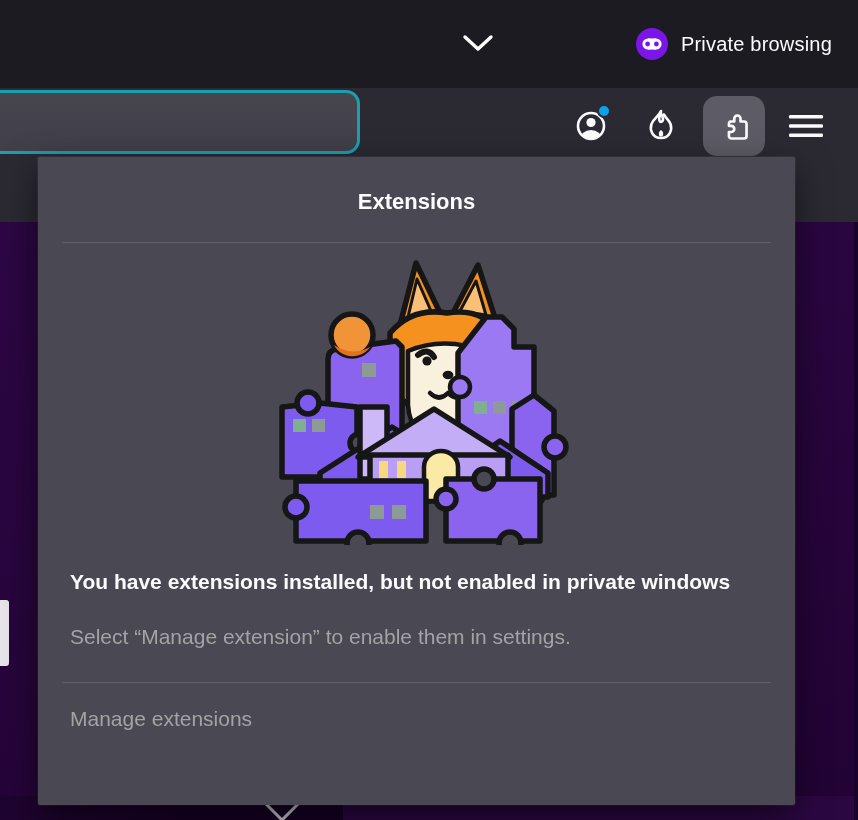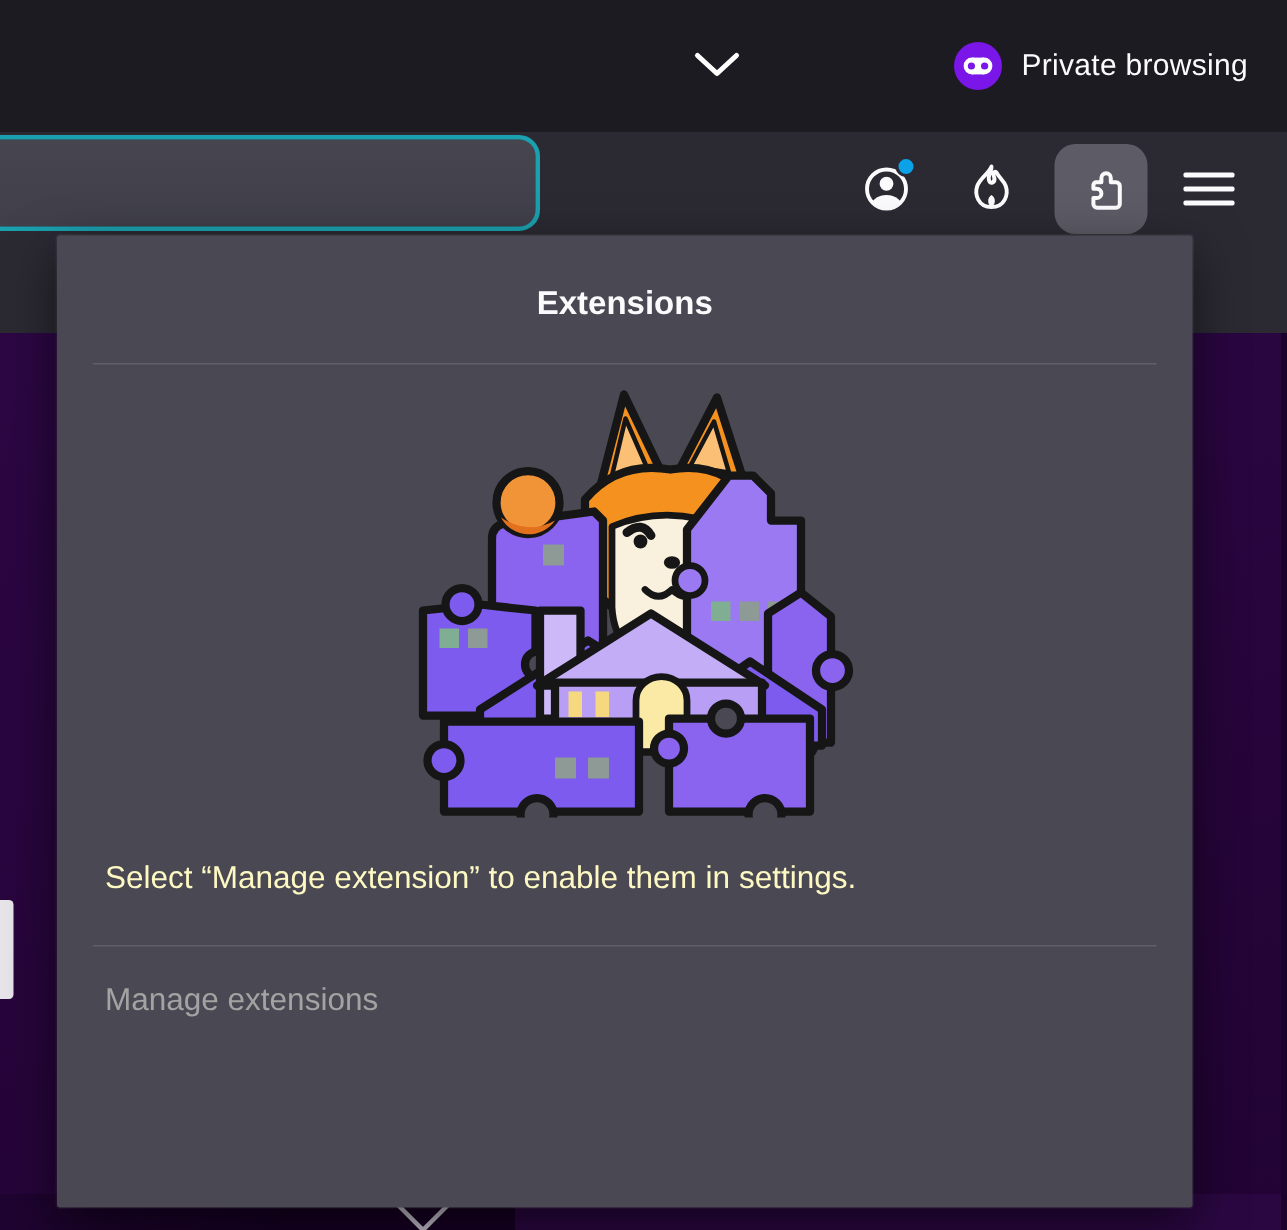--- a/index.html
+++ b/index.html
@@ -43,21 +43,21 @@
     position:absolute; left:10px; top:157px; width:757px; height:648px;
     background:#4a4953; border-radius:2px; z-index:5;
     box-shadow:0 12px 34px rgba(0,0,0,.55), 0 0 0 1px rgba(255,255,255,.06);
     display:flex; flex-direction:column;margin-left:28px;
   }
   .panel-title { margin-top:32px; text-align:center; font-size:22px; font-weight:700; color:#fbfbfe; }
   .divider { height:1px; margin:0 24px; background:#72717a; opacity:.55; }
   .div1 { margin-top:27px; }
   .illustration-wrap { margin:12px auto 0; width:310px; height:290px; }
   .msg-title { margin:22px 32px 0; font-size:21px; font-weight:700; line-height:1.4; color:#fbfbfe; max-width:670px; }
-  .msg-body { margin:26px 32px 0; font-size:21px; font-weight:400; line-height:1.4; color:#fef9c3; }
+  .msg-body { margin:26px 32px 0; font-size:21px; font-weight:400; line-height:1.4; color:#a3a3a3; }
   .div2 { margin-top:30px; }
   .manage-item { padding:24px 32px; font-size:21px; font-weight:400; color:#a3a3a3; cursor:pointer; border-radius:0 0 14px 14px; }
 </style>
 </head>
 <body>
 
 <div class="topbar">
   <div class="chevron-wrap">
     <svg width="34" height="22" viewBox="0 0 34 22">
       <polyline points="4,5 17,17 30,5" fill="none" stroke="#ffffff" stroke-width="3.4" stroke-linecap="round" stroke-linejoin="round"></polyline>
@@ -189,17 +189,18 @@
         <rect x="130" y="250" width="14" height="14" fill="#8d9a96" stroke="none"></rect>
 
         <path d="M184 224 L278 224 L278 286 L184 286 Z" fill="#8a63ef"></path>
         <circle cx="222" cy="224" r="10" fill="#4a4953"></circle>
         <circle cx="184" cy="244" r="10" fill="#8a63ef"></circle>
         <circle cx="248" cy="288" r="11" fill="#4a4953"></circle>
       </g>
     </svg>
   </div>
 
+  <div class="msg-title">You have extensions installed, but not enabled in private windows</div>
   <div class="msg-body">Select “Manage extension” to enable them in settings.</div>
 
   <div class="divider div2"></div>
   <div class="manage-item">Manage extensions</div>
 </div>
 
 </body></html>

